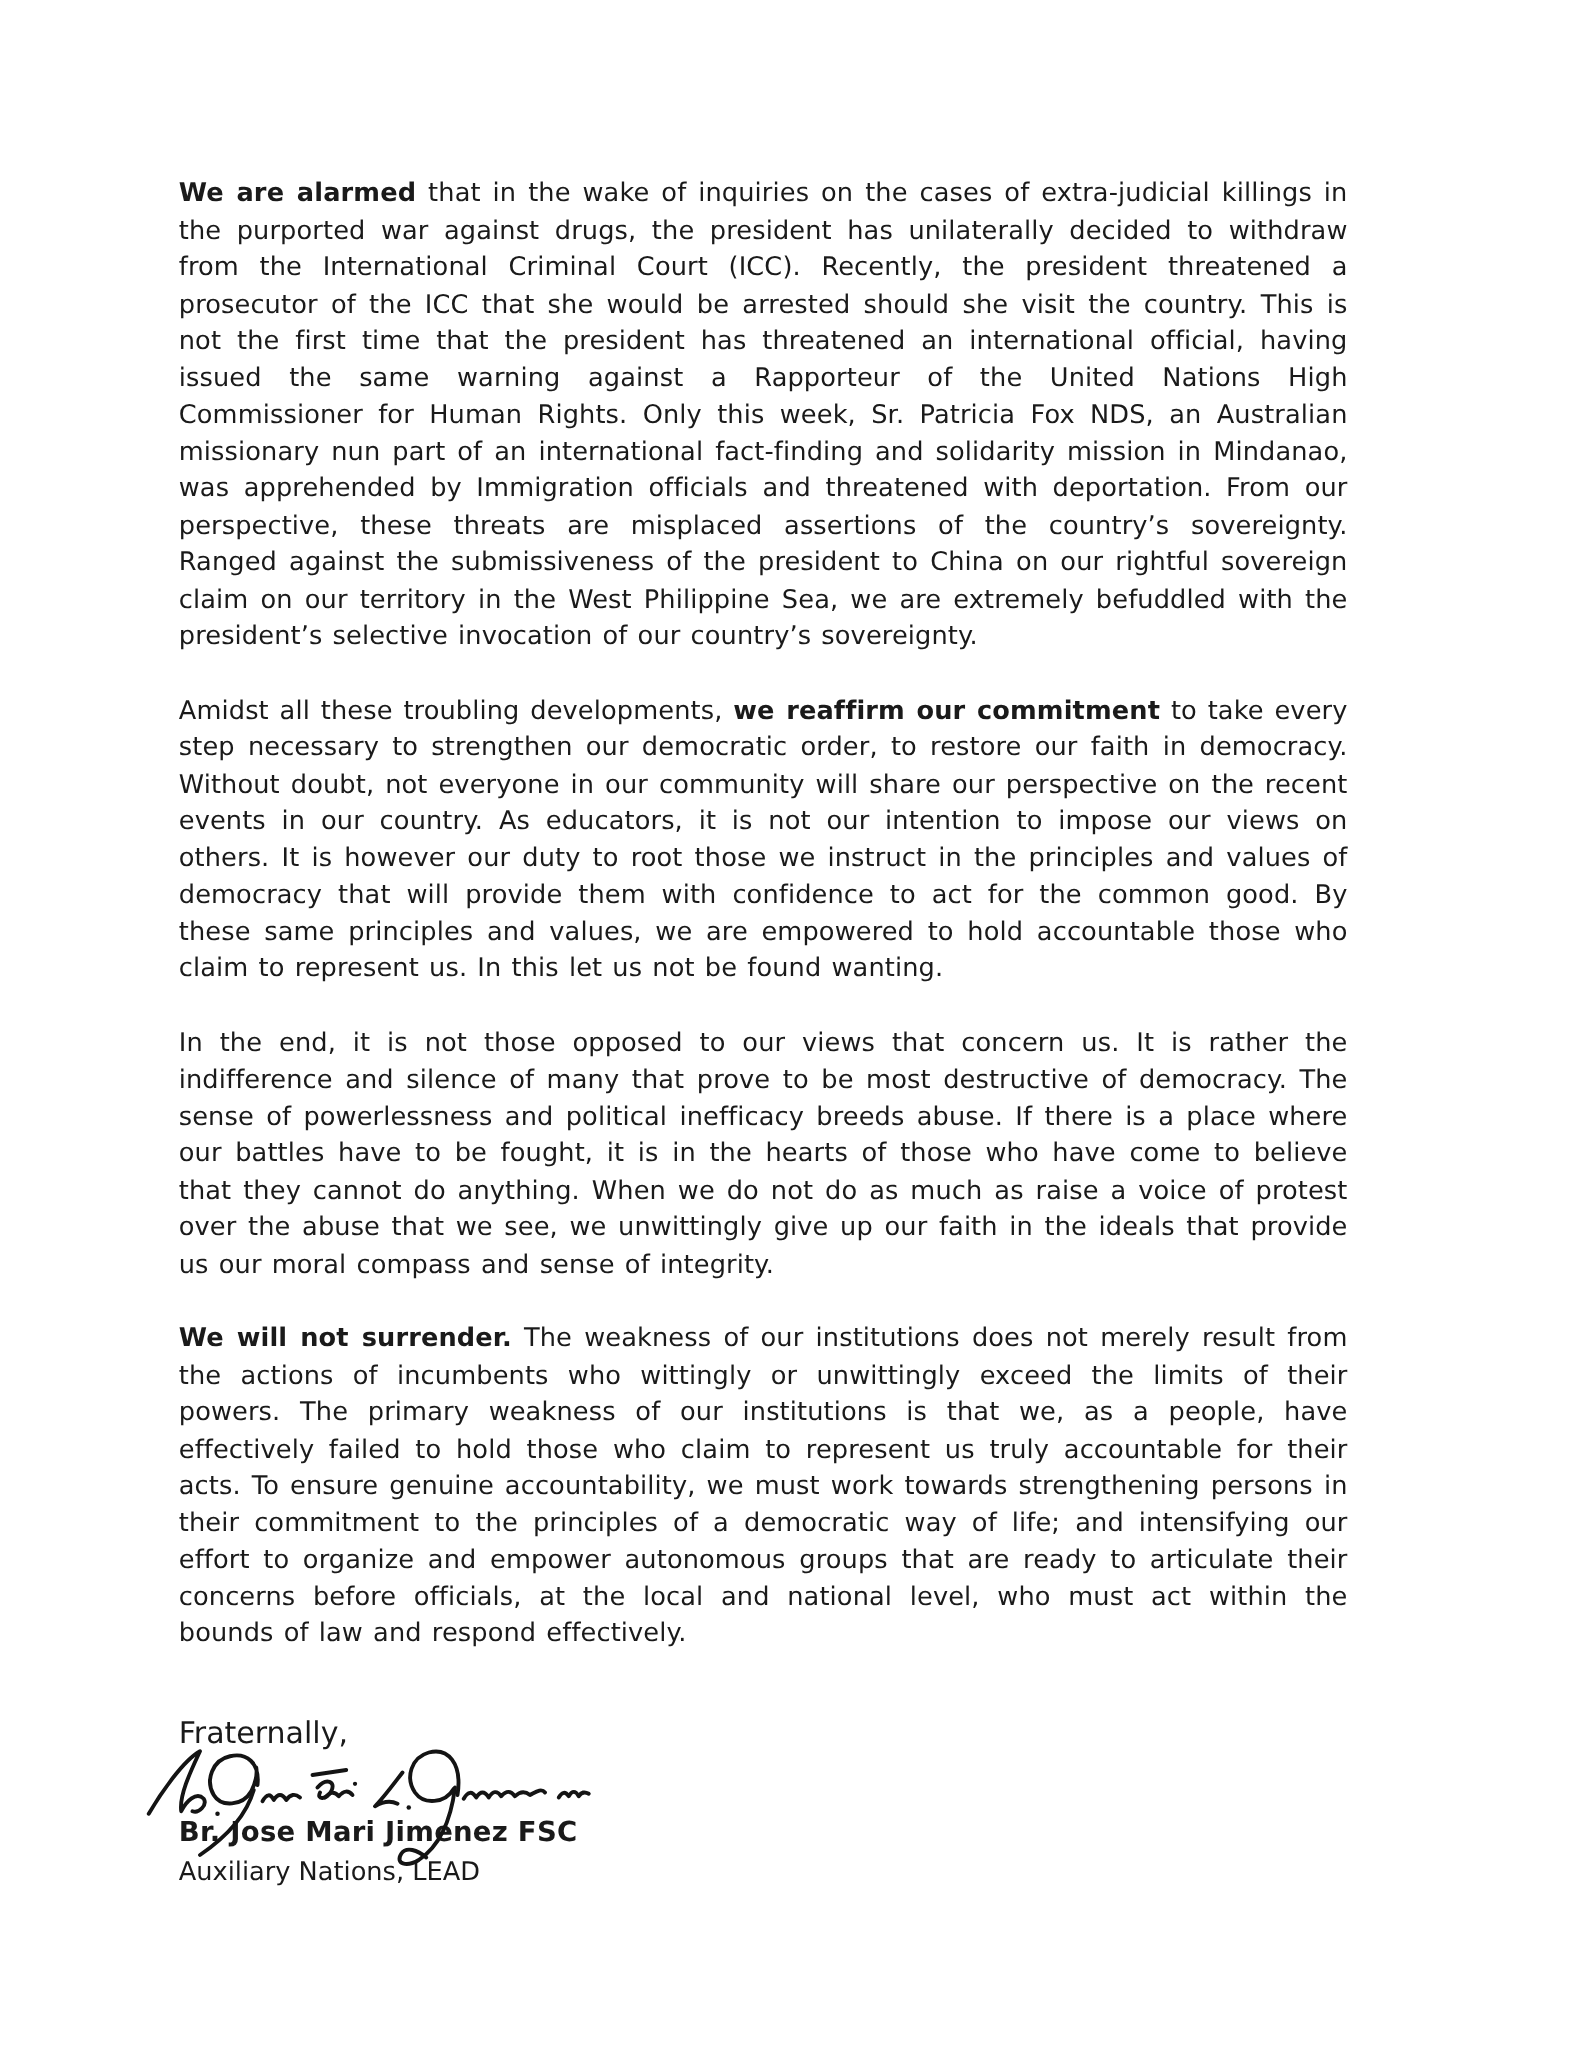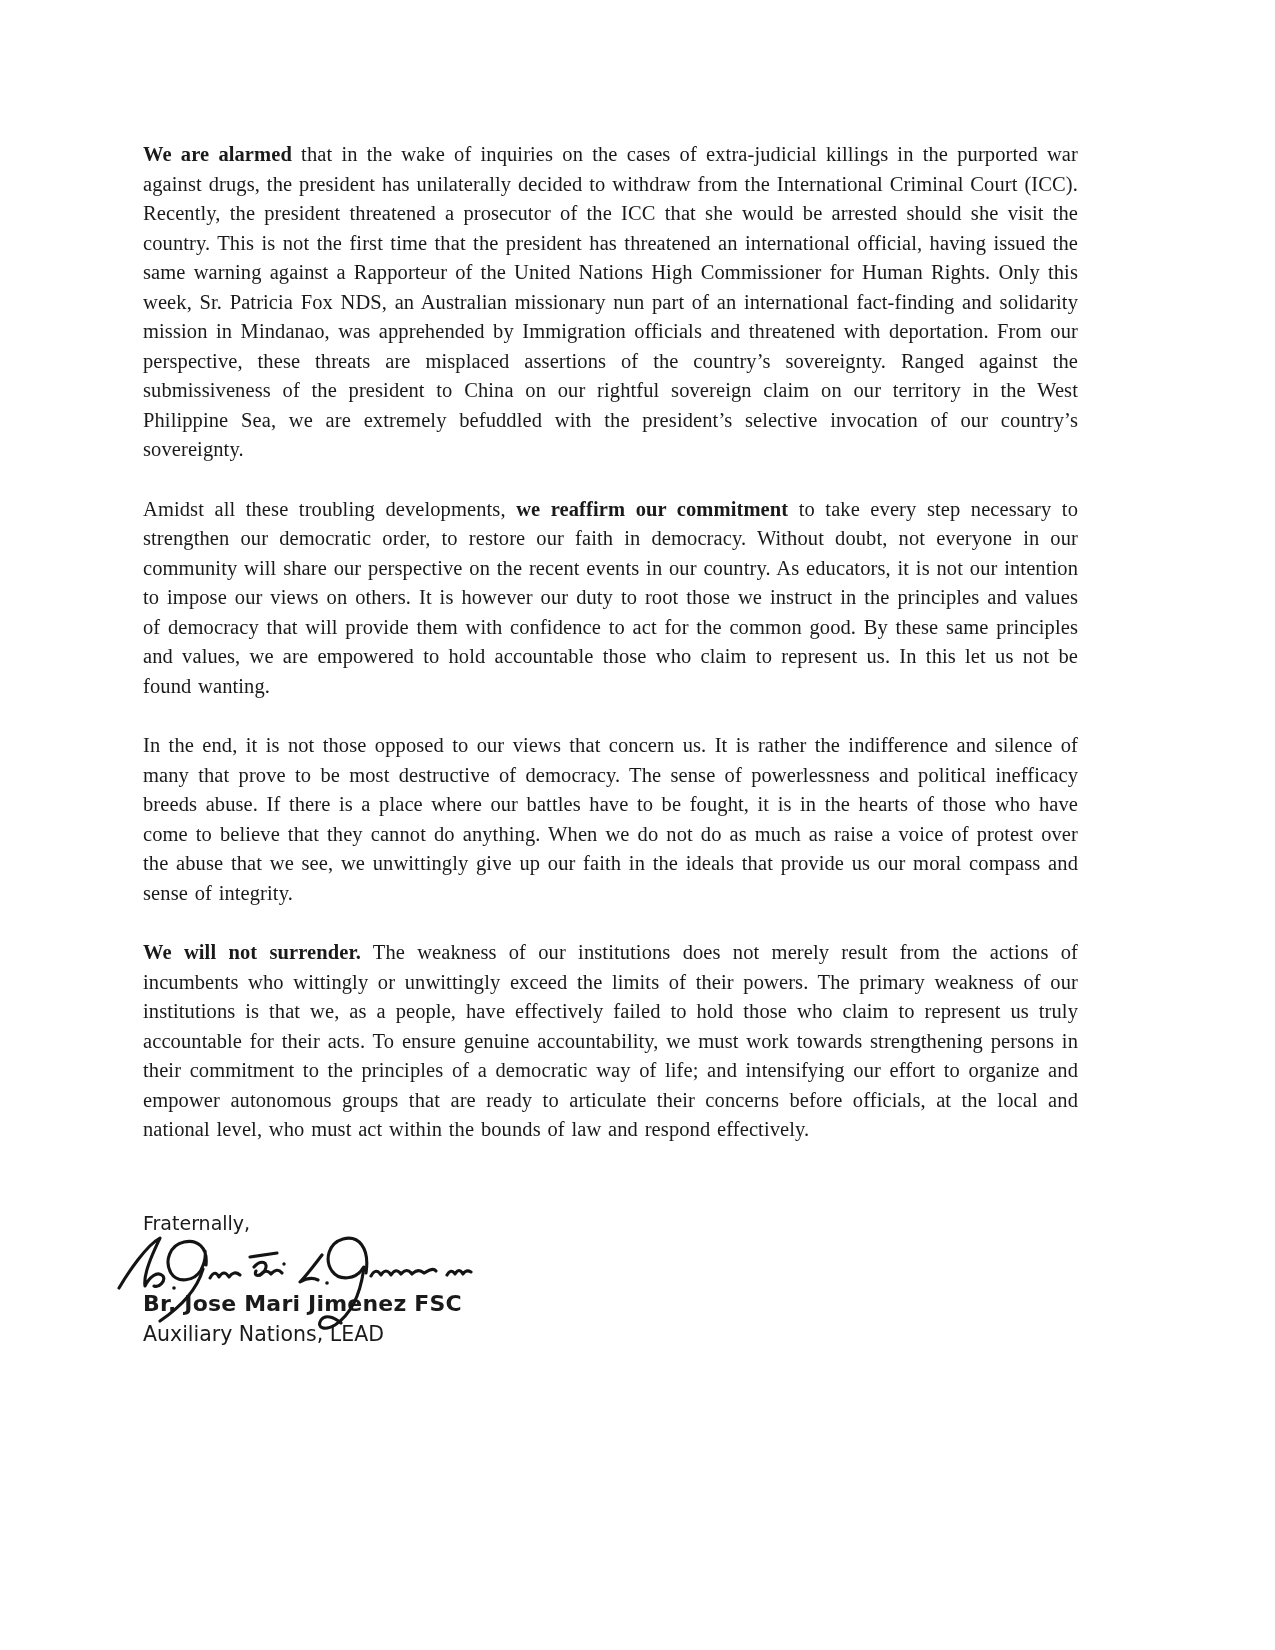--- a/index.html
+++ b/index.html
@@ -22,28 +22,27 @@
     top: 140px;
     width: 935px;
   }
   .para {
     margin: 0 0 30px 0;
     font-size: 20.5px;
     line-height: 29.5px;
     text-align: justify;
     letter-spacing: 0.1px;
     word-spacing: 1.5px;
-    font-family: Liberation Serif, serif;
   }
   .para .b {
     font-weight: bold;
   }
   .closing {
-    margin-top: 64px;
-    font-size: 19px;
+    margin-top: 50px;
+    font-size: 24px;
     line-height: 29.5px;
   }
   .sig-block {
     position: relative;
     margin-top: 52px;
   }
   .sig-svg {
     position: absolute;
     left: -30px;
     top: -60px;

